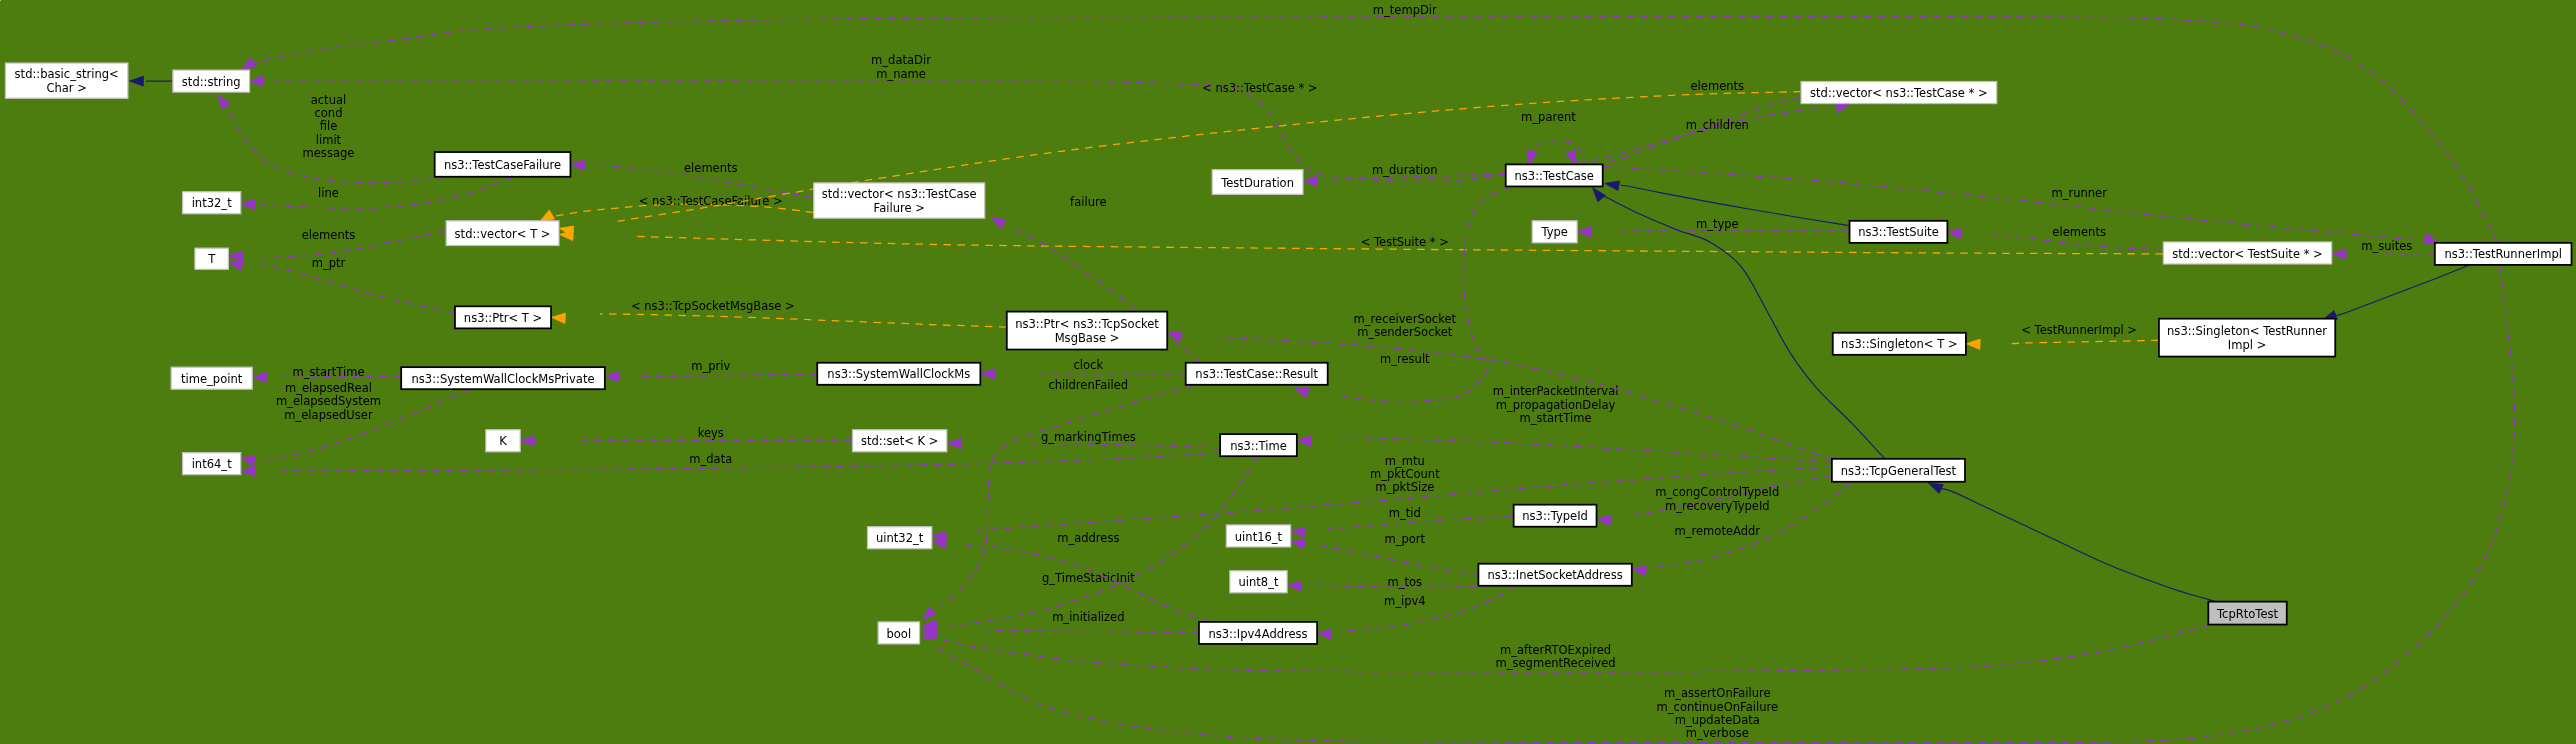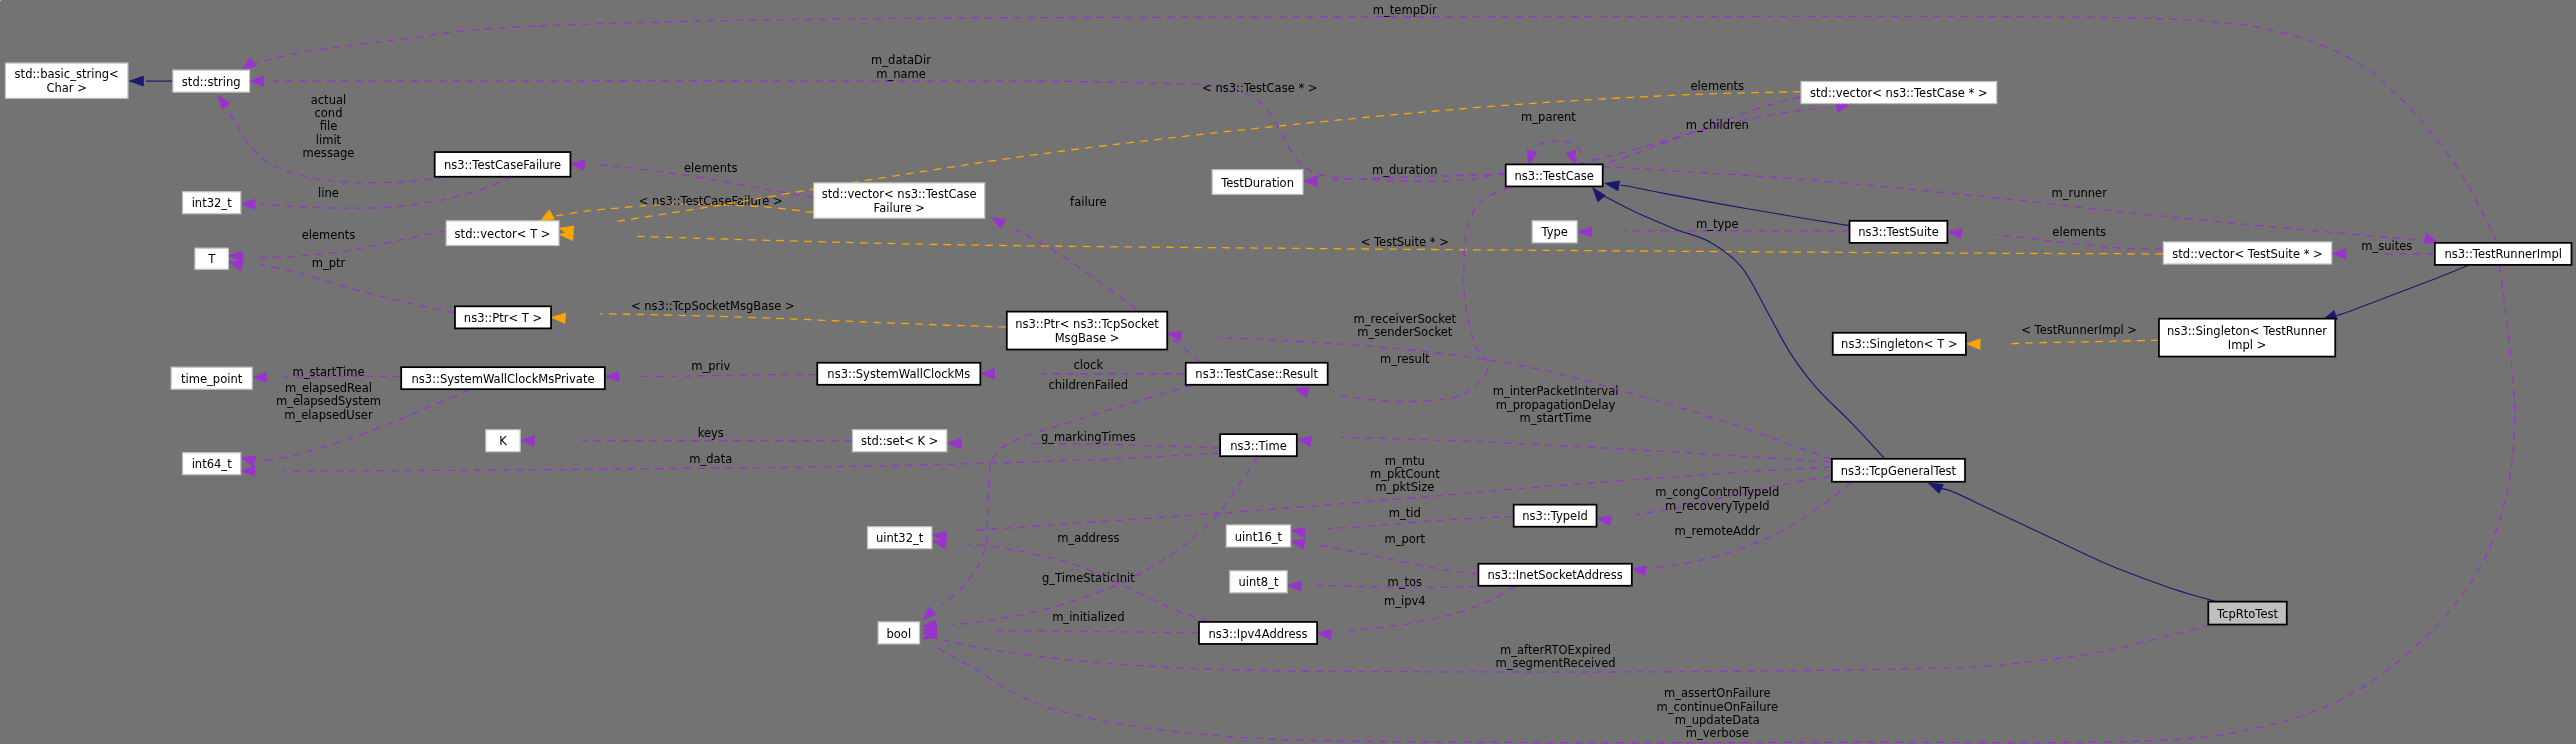--- a/index.html
+++ b/index.html
@@ -1,18 +1,18 @@
 <!DOCTYPE html>
 <html style="font-size:14px"><head>
 <meta charset="utf-8">
 <title>TcpRtoTest collaboration diagram</title>
 <style>
   html,body{margin:0;padding:0;background:#ffffff;}
   body{font-family:"DejaVu Sans",sans-serif;-webkit-font-smoothing:antialiased;}
-  #graph-root{position:relative;width:2576px;height:744px;background:#737373;overflow:hidden;}
+  #graph-root{position:relative;width:2576px;height:744px;background:#4d7c0f;overflow:hidden;}
   svg#collab{display:block;width:2576px;height:744px;shape-rendering:geometricPrecision;}
   text{-webkit-font-smoothing:antialiased;}
   .node-label{font-family:"DejaVu Sans",sans-serif;font-size:13.1px;fill:#000000;text-anchor:middle;dominant-baseline:alphabetic;}
   .edge-label{font-family:"DejaVu Sans",sans-serif;font-size:13.1px;fill:#000000;text-anchor:middle;}
   .edge-path{fill:none;}
   #diagram-title{position:absolute;left:0;top:0;width:0.9px;height:0.9px;overflow:hidden;margin:0;font-size:0.9px;color:#fff;white-space:nowrap;}
 </style>
 </head>
 <body>
 

